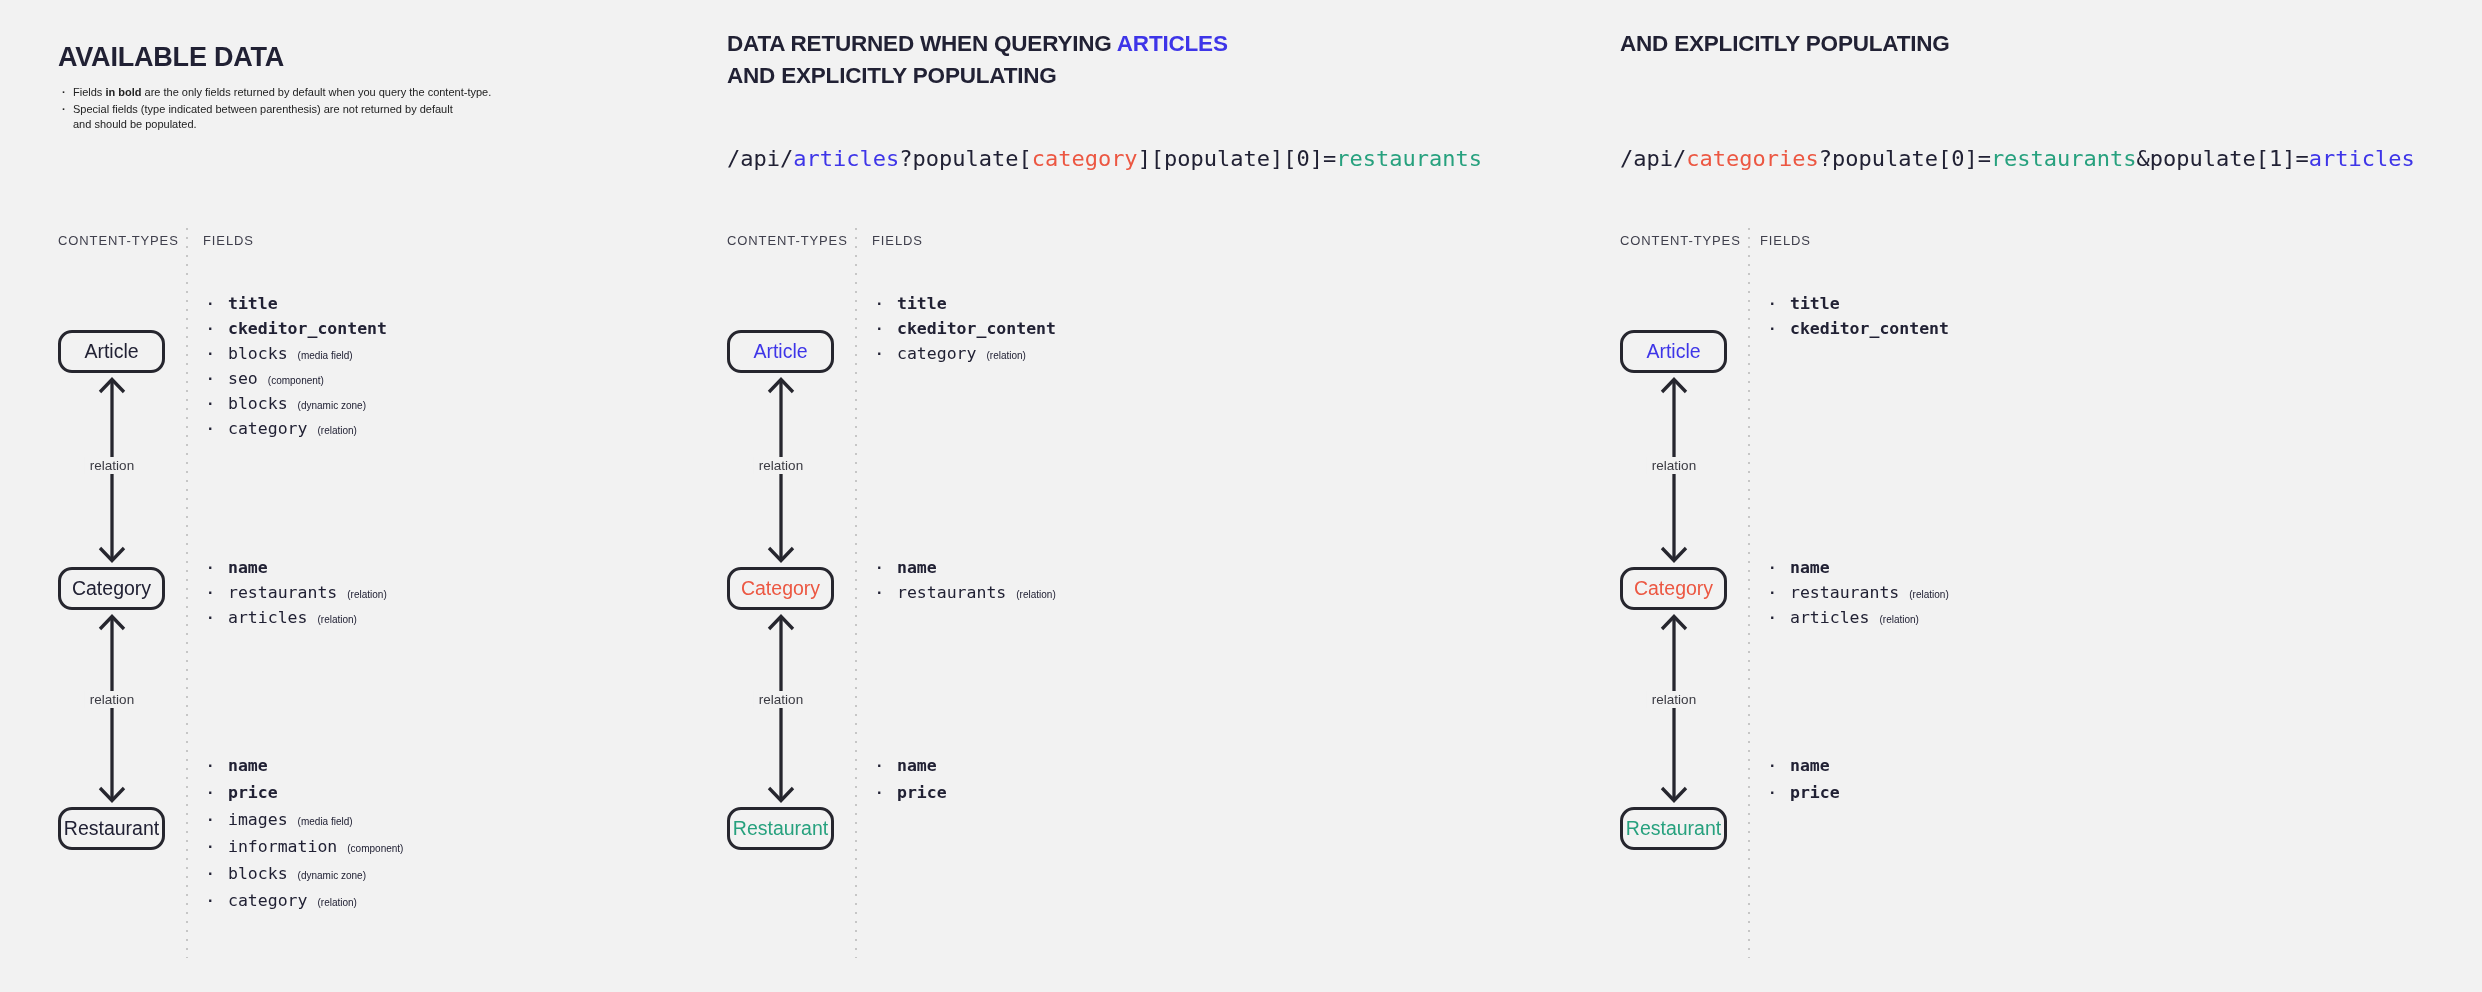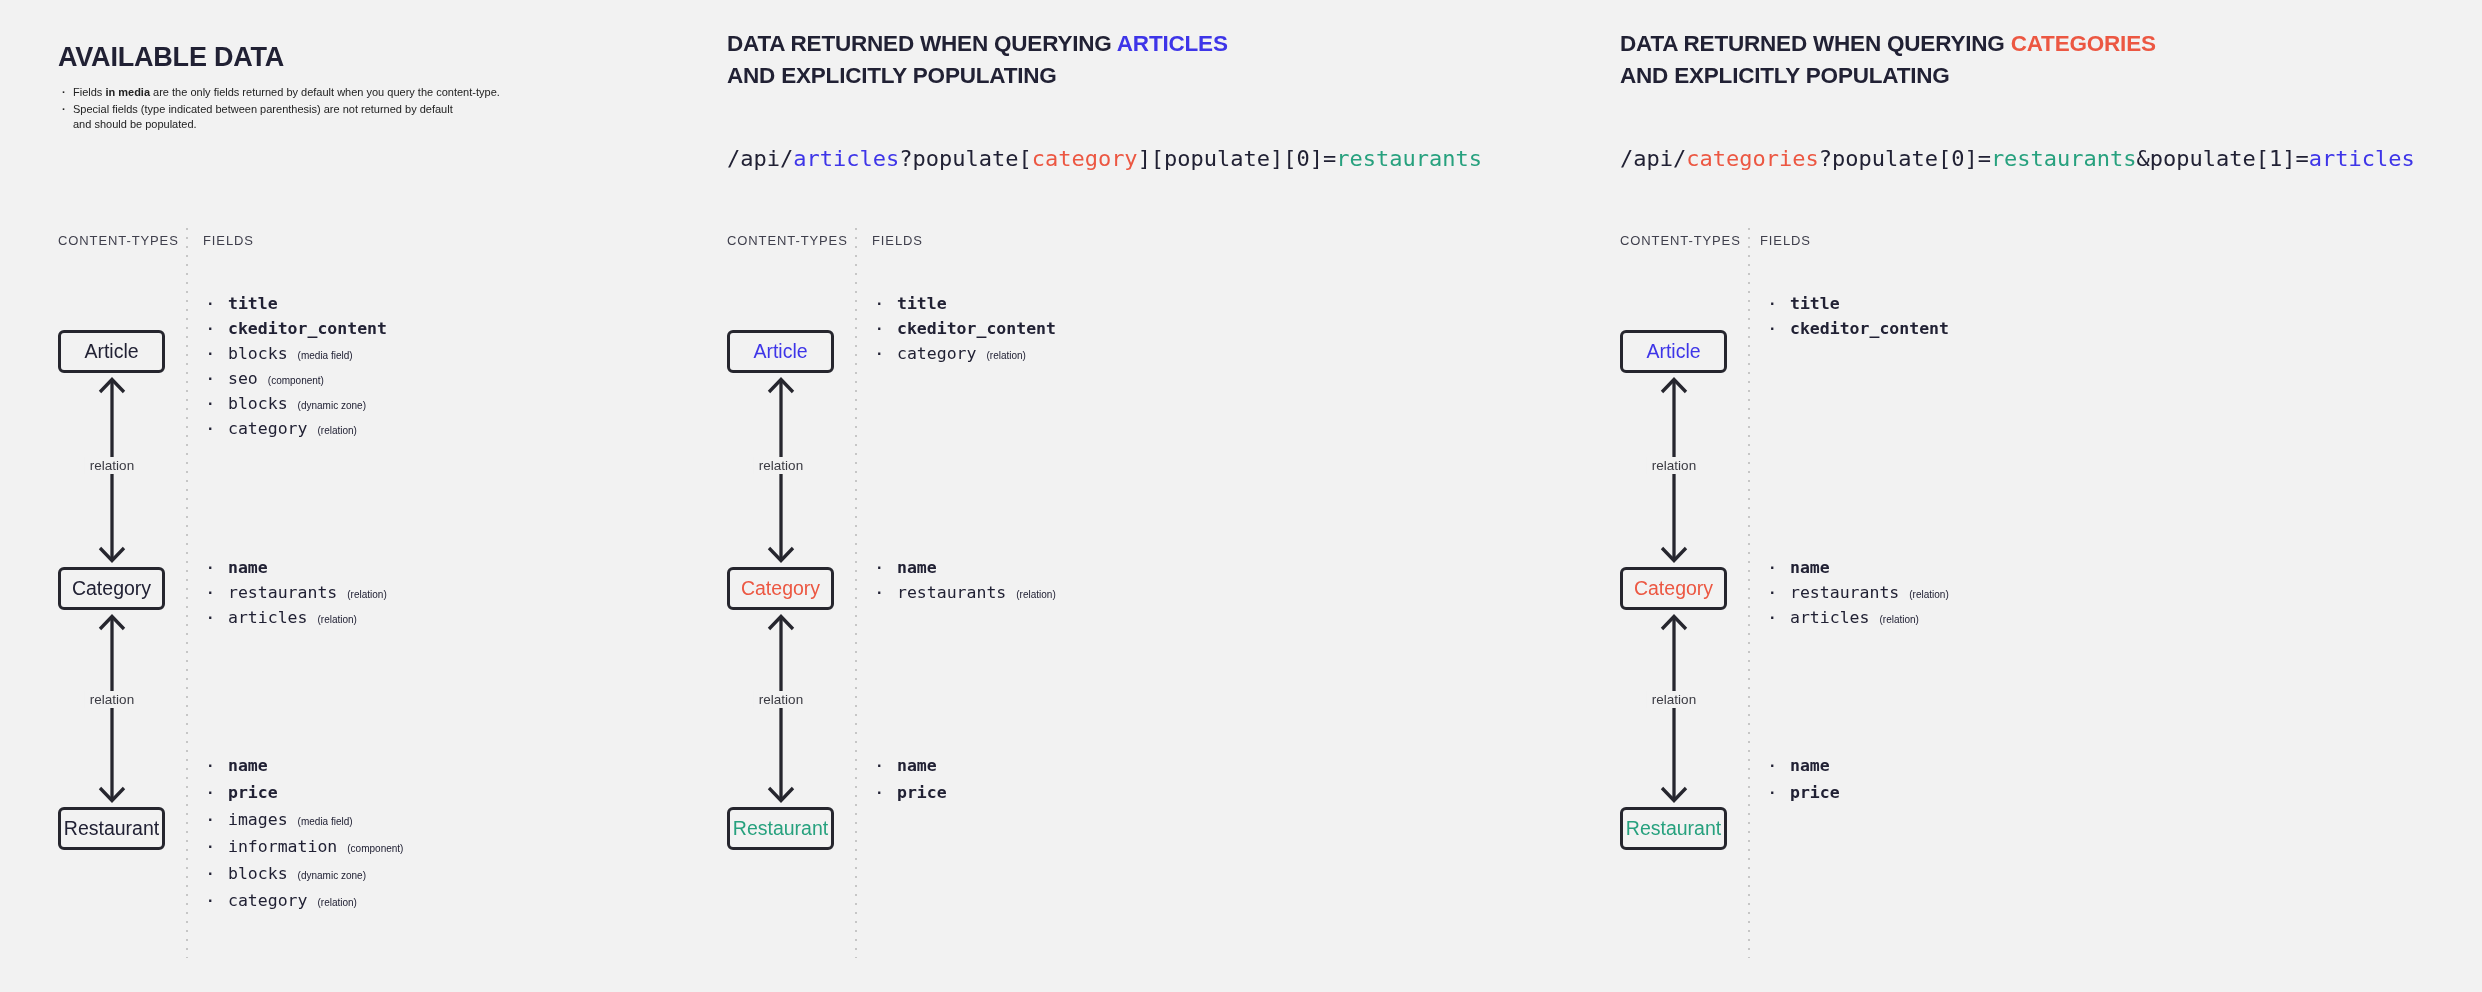--- a/index.html
+++ b/index.html
@@ -28,21 +28,21 @@
        font-size:22px;white-space:nowrap;color:var(--dark);}
   .c-blue{color:var(--blue);} .c-red{color:var(--red);} .c-green{color:var(--green);}
 
   
   .hdr{position:absolute;top:233px;font-size:13px;letter-spacing:0.9px;color:#3f3f4c;white-space:nowrap;}
   .vdots{position:absolute;left:128px;top:228px;width:2px;height:730px;
          background-image:repeating-linear-gradient(to bottom,var(--dotted,#c6c6c6) 0 2px,transparent 2px 9px);}
 
   
   .node{position:absolute;left:0;width:107px;height:43px;box-sizing:border-box;
-        border:3px solid var(--line,#26262e);border-radius:6px;background:var(--bg);
+        border:3px solid var(--line,#26262e);border-radius:14px;background:var(--bg);
         display:flex;align-items:center;justify-content:center;}
   .node span{font-size:19.5px;color:var(--dark);}
   .t-blue{color:var(--blue) !important;} .t-red{color:var(--red) !important;} .t-green{color:var(--green) !important;}
 
   
   .arrow{position:absolute;left:34px;overflow:visible;}
   .arrow path,.arrow line{stroke:var(--line,#26262e);stroke-width:3.3;fill:none;}
   .rel{position:absolute;left:54px;transform:translateX(-50%);background:var(--bg);
        padding:1px 5px;font-size:13.5px;color:#3a3a42;white-space:nowrap;}
 
@@ -58,21 +58,21 @@
 </head>
 <body>
 
 <div class="canvas">
 
   <section class="panel" style="left:58px;width:620px;">
     <h2 class="title t1">AVAILABLE DATA</h2>
 
     <div class="notes">
       <div class="note">
-        <span><span>Fields </span><b>in media</b><span> are the only fields returned by default when you query the content-type.</span></span>
+        <span><span>Fields </span><b>in bold</b><span> are the only fields returned by default when you query the content-type.</span></span>
       </div>
       <div class="note">
         <span><span class="blk">Special fields (type indicated between parenthesis) are not returned by default</span><span class="blk">and should be populated.</span></span>
       </div>
     </div>
 
     <div class="hdr" style="left:0;">CONTENT-TYPES</div>
     <div class="hdr" style="left:145px;">FIELDS</div>
     <div class="vdots"></div>
 
@@ -166,21 +166,20 @@
       <div class="fi c-green"><span class="fn">restaurants</span><span class="ft">(relation)</span></div>
     </div>
     <div class="fields lh25" style="top:753px;">
       <div class="fi"><span class="fn bold">name</span><span class="ft"></span></div>
       <div class="fi"><span class="fn bold">price</span><span class="ft"></span></div>
     </div>
   </section>
 
   <section class="panel" style="left:1620px;width:860px;">
     <h2 class="title t23">
-      <span class="tl"><span>DATA RETURNED WHEN QUERYING </span><span class="hl-red">CATEGORIES</span></span>
       <span class="tl">AND EXPLICITLY POPULATING</span>
     </h2>
     <div class="api"><span>/api/</span><span class="c-red">categories</span><span>?populate[0]=</span><span class="c-green">restaurants</span><span>&amp;populate[1]=</span><span class="c-blue">articles</span></div>
 
     <div class="hdr" style="left:0;">CONTENT-TYPES</div>
     <div class="hdr" style="left:140px;">FIELDS</div>
     <div class="vdots"></div>
 
     <svg class="arrow" style="top:376px;" width="40" height="188" viewBox="0 0 40 188">
       <path d="M8 16 L20 3.5 L32 16"></path>

